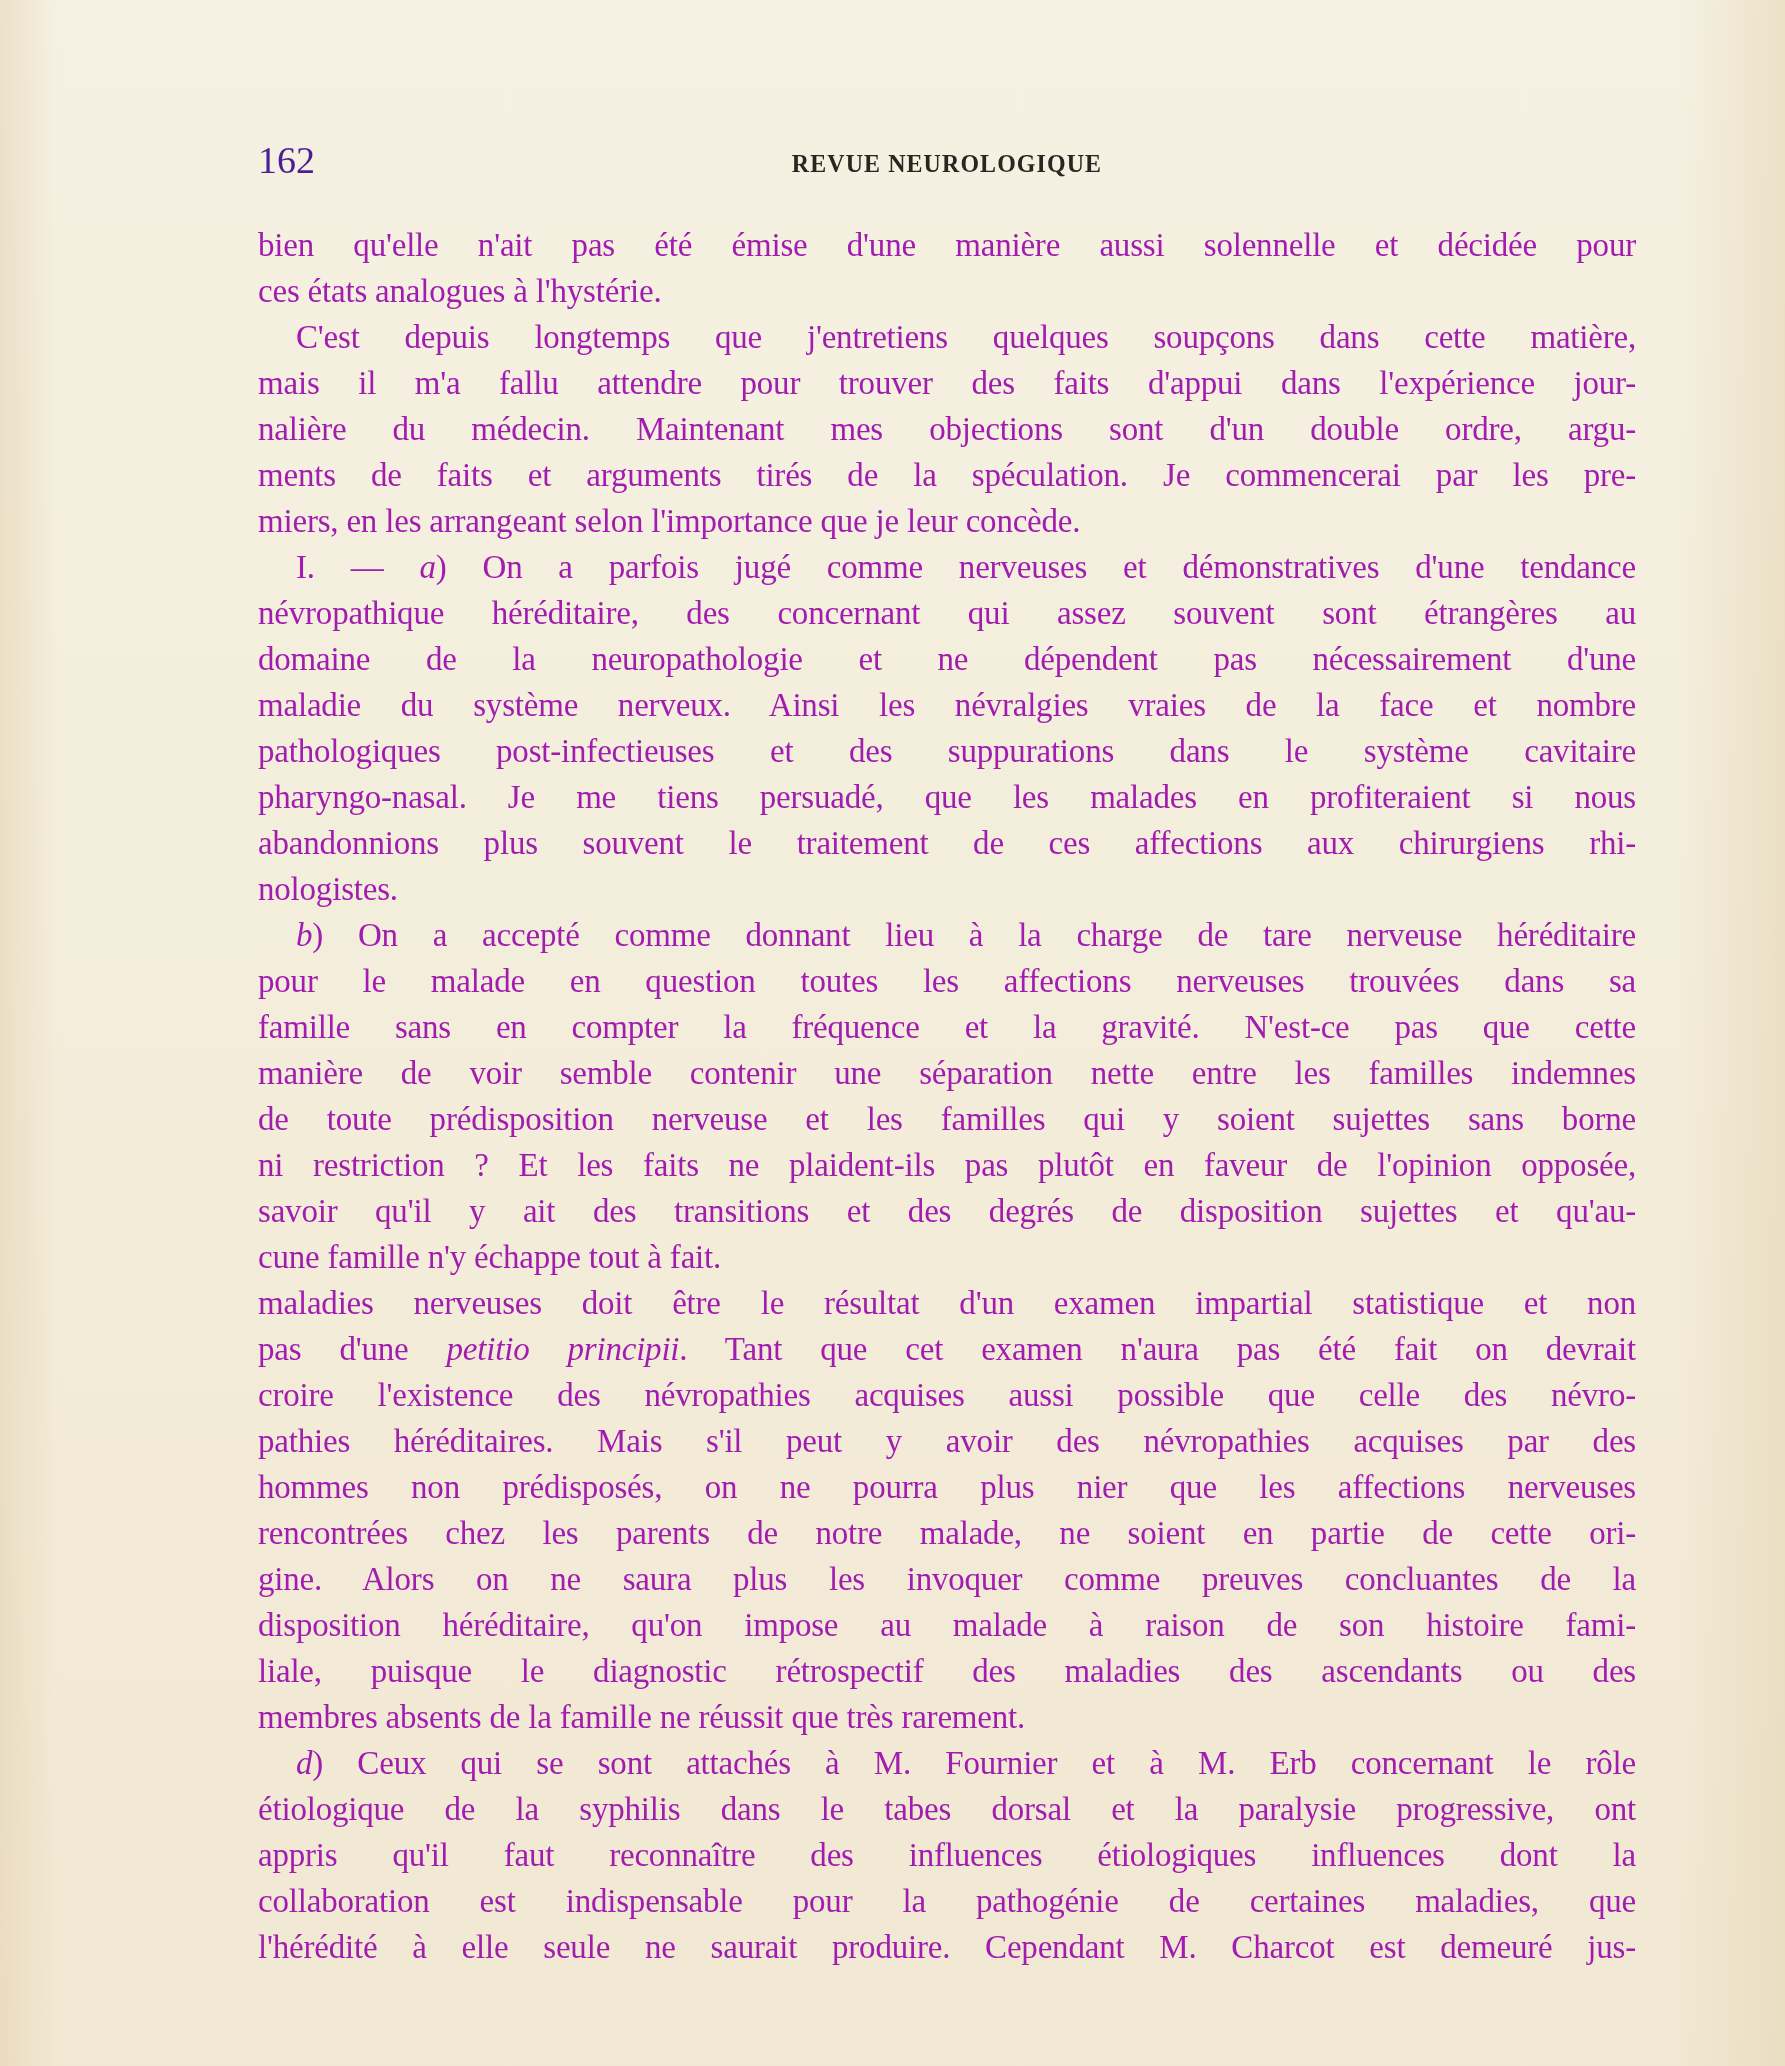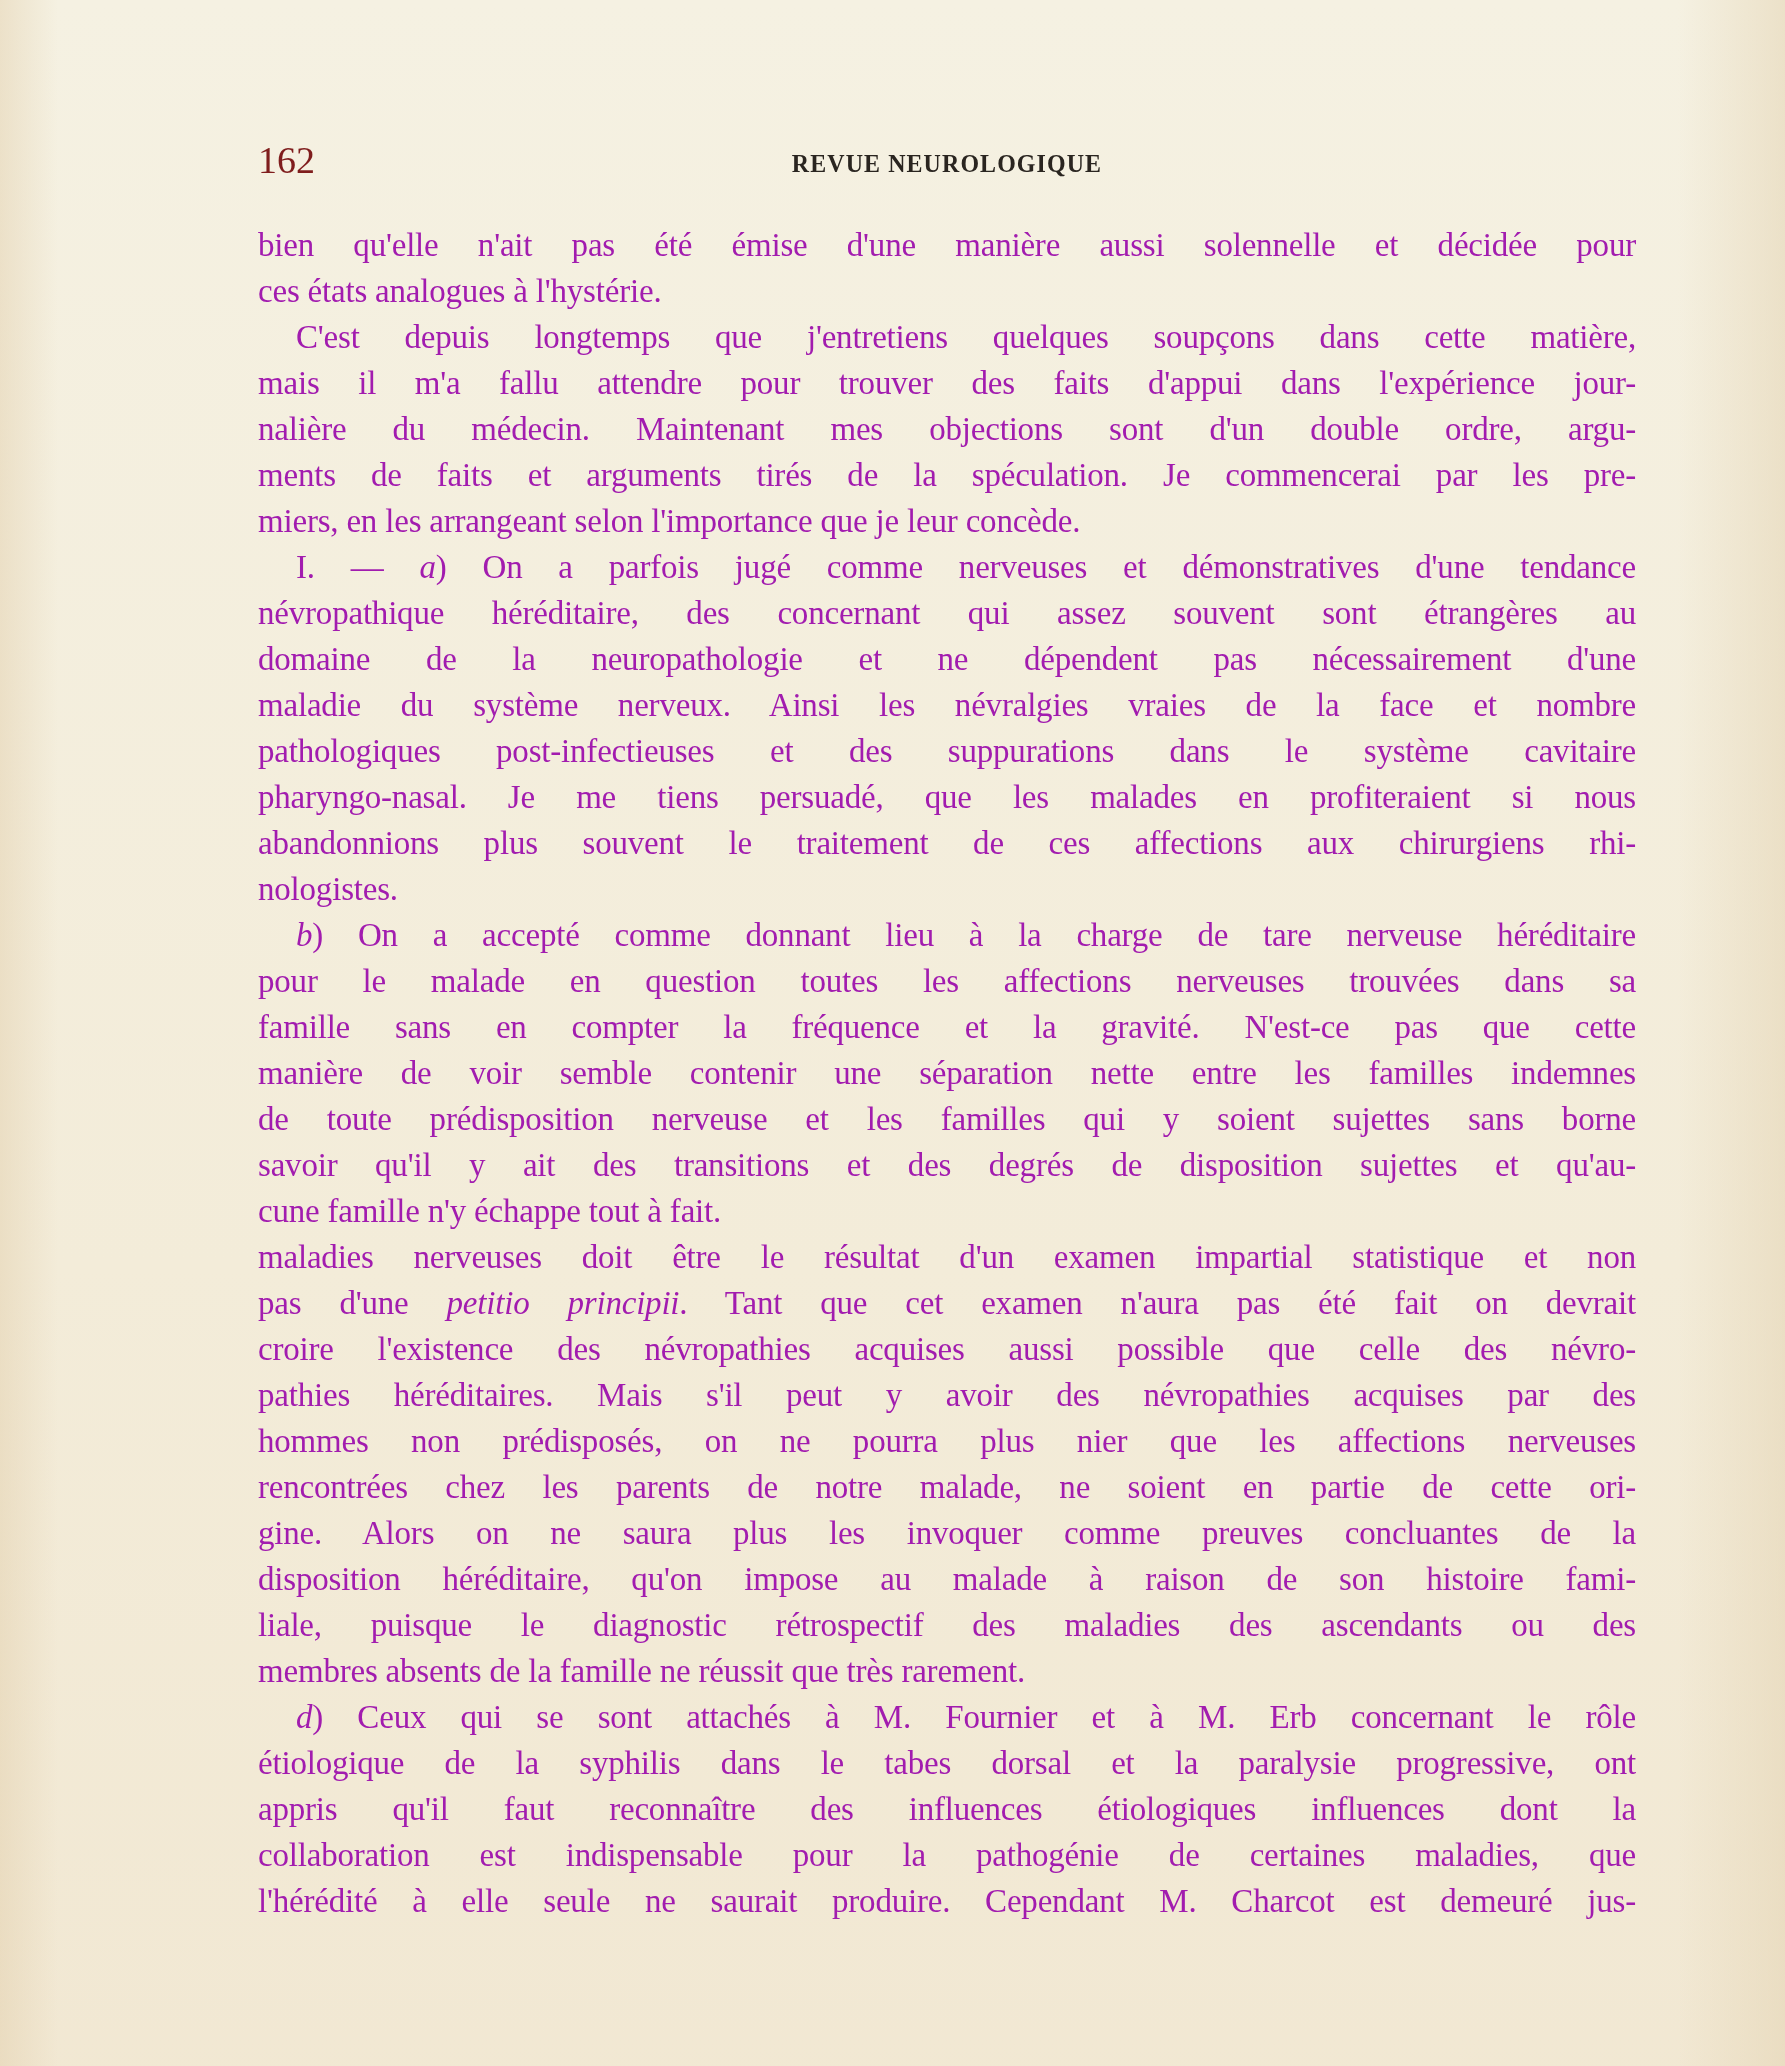--- a/index.html
+++ b/index.html
@@ -15,21 +15,21 @@
   .page-edge-right {
     position: absolute; right: 0; top: 0; width: 107px; height: 2810px;
     background: linear-gradient(270deg, rgba(228,212,180,0.55), rgba(240,228,205,0));
   }
   .running-head {
     position: absolute; left: 258px; top: 140px; width: 1378px; height: 41px;
   }
   .page-number {
     position: absolute; left: 0; top: 0;
     font-family: "Liberation Serif", "DejaVu Serif", serif;
-    font-size: 38px; line-height: 41px; color: #7f1d1d;
+    font-size: 38px; line-height: 41px; color: #4c1d95;
   }
   .journal-title {
     position: absolute; left: 0; right: 0; top: 5px; text-align: center;
     font-family: "Liberation Serif", "DejaVu Serif", serif;
     font-weight: bold; font-size: 26px; line-height: 37px;
     letter-spacing: 1.2px; color: #2a2520;
     transform: scaleX(0.92);
   }
   .body-text {
     position: absolute; left: 258px; top: 222px; width: 1378px;
@@ -70,20 +70,21 @@
     <div class="line"><span>maladie du système nerveux. Ainsi les névralgies vraies de la face et nombre</span></div>
     <div class="line"><span>pathologiques post-infectieuses et des suppurations dans le système cavitaire</span></div>
     <div class="line"><span>pharyngo-nasal. Je me tiens persuadé, que les malades en profiteraient si nous</span></div>
     <div class="line"><span>abandonnions plus souvent le traitement de ces affections aux chirurgiens rhi-</span></div>
     <div class="line last"><span>nologistes.</span></div>
     <div class="line indent"><span class="it">b</span><span>) On a accepté comme donnant lieu à la charge de tare nerveuse héréditaire</span></div>
     <div class="line"><span>pour le malade en question toutes les affections nerveuses trouvées dans sa</span></div>
     <div class="line"><span>famille sans en compter la fréquence et la gravité. N'est-ce pas que cette</span></div>
     <div class="line"><span>manière de voir semble contenir une séparation nette entre les familles indemnes</span></div>
     <div class="line"><span>de toute prédisposition nerveuse et les familles qui y soient sujettes sans borne</span></div>
+    <div class="line"><span>ni restriction ? Et les faits ne plaident-ils pas plutôt en faveur de l'opinion opposée,</span></div>
     <div class="line"><span>savoir qu'il y ait des transitions et des degrés de disposition sujettes et qu'au-</span></div>
     <div class="line last"><span>cune famille n'y échappe tout à fait.</span></div>
     <div class="line"><span>maladies nerveuses doit être le résultat d'un examen impartial statistique et non</span></div>
     <div class="line"><span>pas d'une </span><span class="it">petitio principii</span><span>. Tant que cet examen n'aura pas été fait on devrait</span></div>
     <div class="line"><span>croire l'existence des névropathies acquises aussi possible que celle des névro-</span></div>
     <div class="line"><span>pathies héréditaires. Mais s'il peut y avoir des névropathies acquises par des</span></div>
     <div class="line"><span>hommes non prédisposés, on ne pourra plus nier que les affections nerveuses</span></div>
     <div class="line"><span>rencontrées chez les parents de notre malade, ne soient en partie de cette ori-</span></div>
     <div class="line"><span>gine. Alors on ne saura plus les invoquer comme preuves concluantes de la</span></div>
     <div class="line"><span>disposition héréditaire, qu'on impose au malade à raison de son histoire fami-</span></div>

